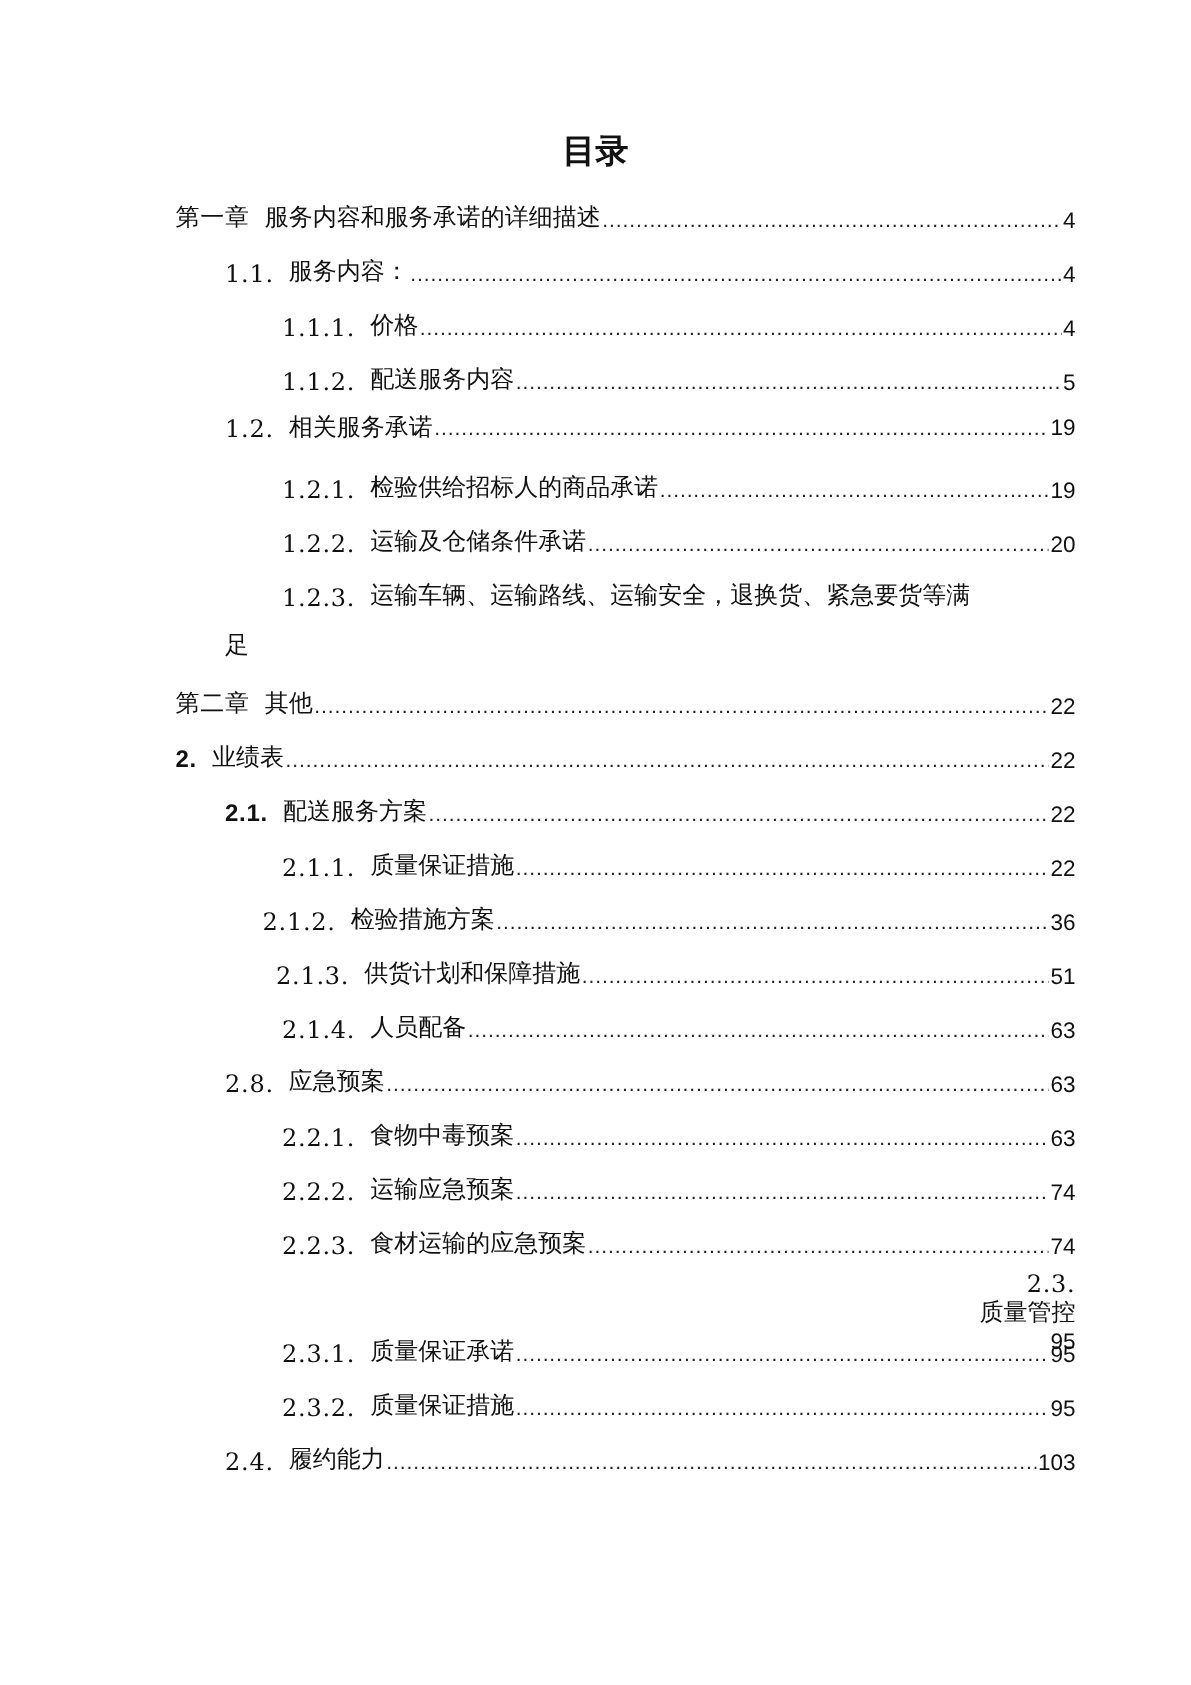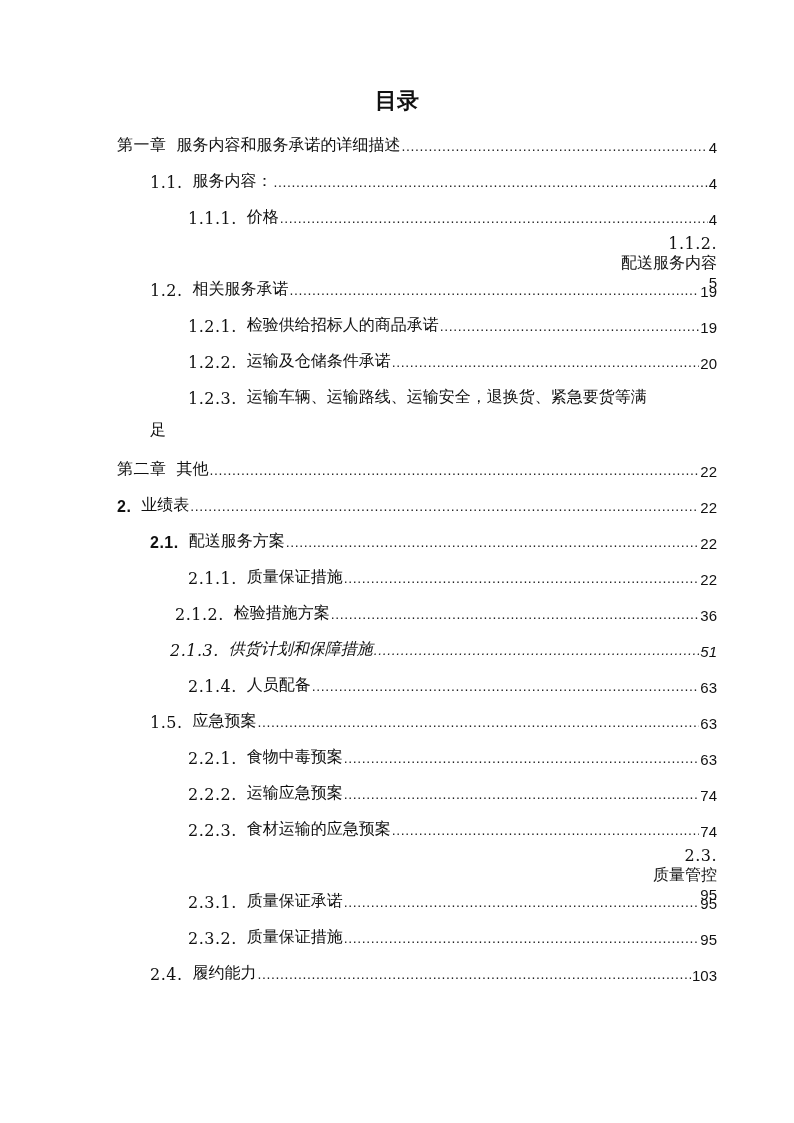--- a/index.html
+++ b/index.html
@@ -39,28 +39,28 @@
     <span class="page">4</span>
   </div>
 
   <div class="row" style="top:78px;left:188px;">
     <span class="num">1.1.1.</span>
     <span class="text">价格</span>
     <span class="dots"></span>
     <span class="page">4</span>
   </div>
 
-  <div class="row" style="top:114px;left:188px;flex-direction:column;">
+  <div class="row" style="top:114px;left:188px;">
     <span class="num">1.1.2.</span>
     <span class="text">配送服务内容</span>
     <span class="dots"></span>
     <span class="page">5</span>
   </div>
 
-  <div class="row" style="top:150px;left:150px;">
+  <div class="row" style="top:150px;left:150px;align-items:center;">
     <span class="num">1.2.</span>
     <span class="text">相关服务承诺</span>
     <span class="dots"></span>
     <span class="page">19</span>
   </div>
 
   <div class="row" style="top:186px;left:188px;">
     <span class="num">1.2.1.</span>
     <span class="text">检验供给招标人的商品承诺</span>
     <span class="dots"></span>
@@ -108,36 +108,36 @@
     <span class="page">22</span>
   </div>
 
   <div class="row" style="top:474px;left:175px;">
     <span class="num">2.1.2.</span>
     <span class="text">检验措施方案</span>
     <span class="dots"></span>
     <span class="page">36</span>
   </div>
 
-  <div class="row" style="top:510px;left:170px;font-style:italic;">
+  <div class="row" style="top:510px;left:184px;">
     <span class="num">2.1.3.</span>
     <span class="text">供货计划和保障措施</span>
     <span class="dots"></span>
     <span class="page">51</span>
   </div>
 
   <div class="row" style="top:546px;left:188px;">
     <span class="num">2.1.4.</span>
     <span class="text">人员配备</span>
     <span class="dots"></span>
     <span class="page">63</span>
   </div>
 
   <div class="row" style="top:582px;left:150px;">
-    <span class="num">1.5.</span>
+    <span class="num">2.8.</span>
     <span class="text">应急预案</span>
     <span class="dots"></span>
     <span class="page">63</span>
   </div>
 
   <div class="row" style="top:618px;left:188px;">
     <span class="num">2.2.1.</span>
     <span class="text">食物中毒预案</span>
     <span class="dots"></span>
     <span class="page">63</span>

